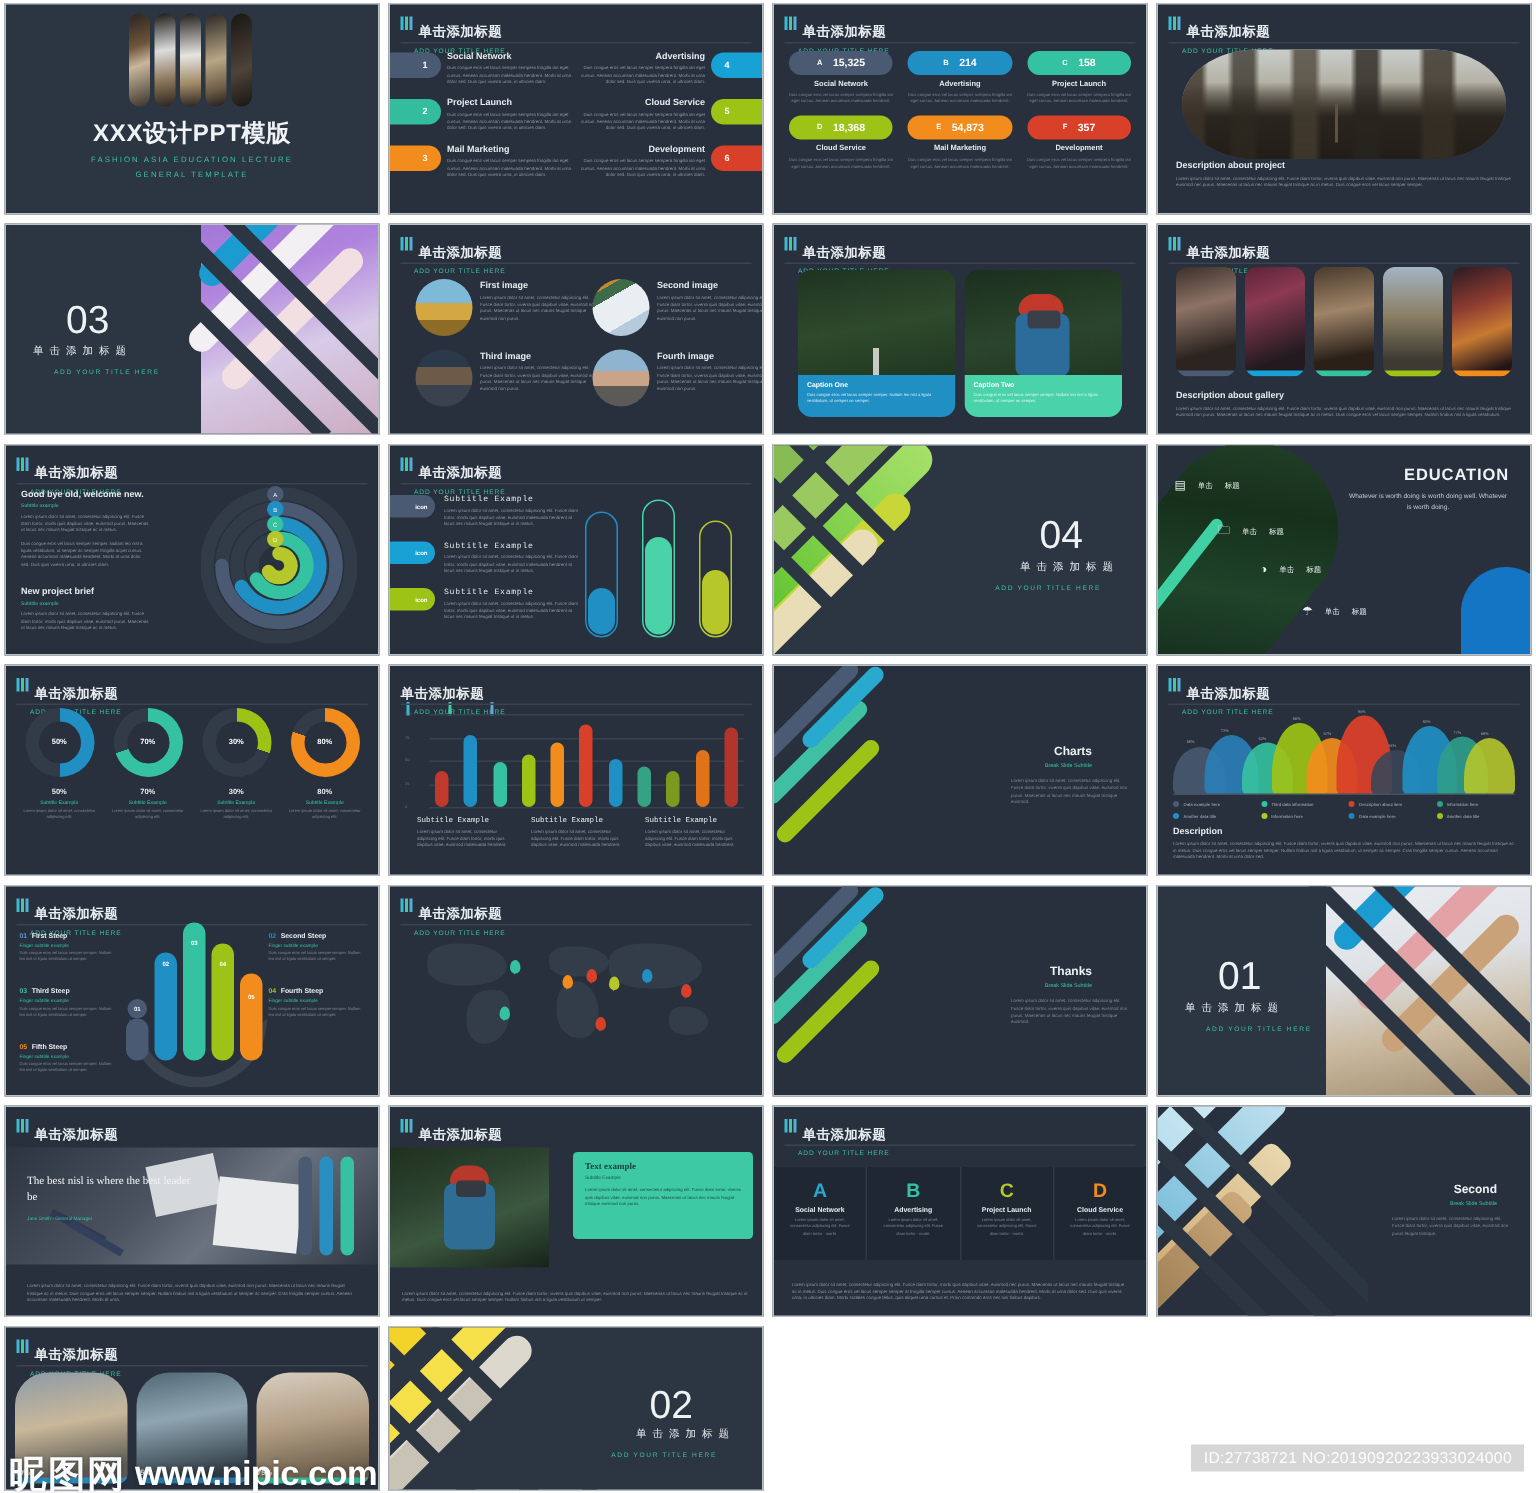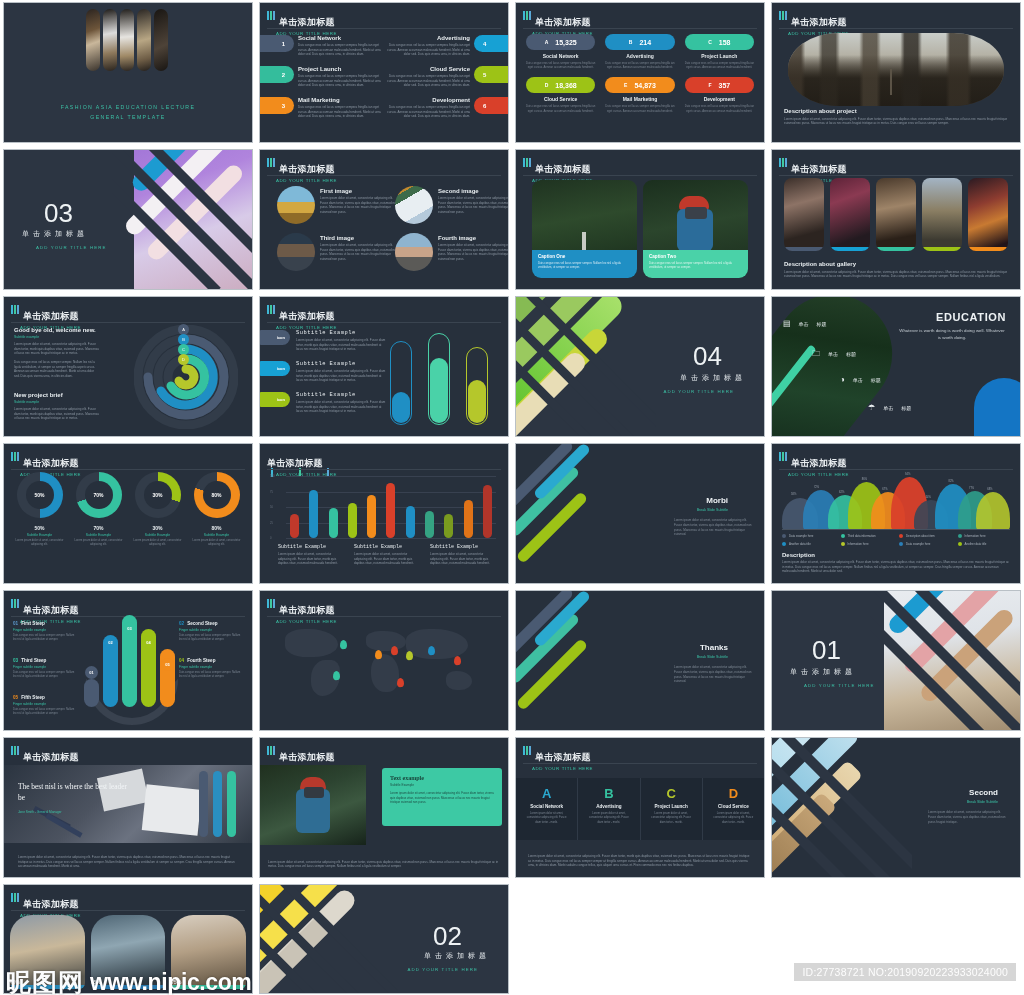--- a/index.html
+++ b/index.html
@@ -252,20 +252,21 @@
 
     <div class="cell">
       <div class="slide r1 cover">
         <div class="strips">
             <div></div>
             <div></div>
             <div></div>
             <div></div>
             <div></div>
           </div>
+        <h1>XXX设计PPT模版</h1>
         <div class="l2">
           <div>FASHION ASIA EDUCATION LECTURE</div>
           <div>GENERAL TEMPLATE</div>
         </div>
       </div>
     </div>
 
     <div class="cell">
       <div class="slide r1 s2">
         <div class="hdr">
@@ -712,21 +713,21 @@
         </div>
       </div>
     </div>
 
     <div class="cell">
       <div class="slide diagslide">
         <div class="d" style="left:-24px;top:26px;width:92px;background:#4a5a72;"></div>
         <div class="d" style="left:-18px;top:52px;width:92px;background:#3fc0a2;"></div>
         <div class="d" style="left:-10px;top:78px;width:92px;background:#9dc316;"></div>
         <div class="d" style="left:10px;top:22px;width:72px;background:#2aa9cf;"></div>
-        <div class="tt" style="right:36px;top:52px;">Morbi</div>
+        <div class="tt" style="right:36px;top:52px;">Charts</div>
         <div class="ts" style="right:36px;top:64px;">Break Slide Subtitle</div>
         <div class="tb" style="right:12px;top:74px;">Lorem ipsum dolor sit amet, consectetur adipiscing elit. Fusce diam tortor, viverra quis dapibus vitae, euismod non purus. Maecenas ut lacus nec mauris feugiat tristique euismod.</div>
       </div>
     </div>
 
     <div class="cell">
       <div class="slide s16">
         <div class="hdr">
           <span class="bars"><i></i><i></i><i></i></span><span class="zh">单击添加标题</span>
           <div class="en">ADD YOUR TITLE HERE</div>

